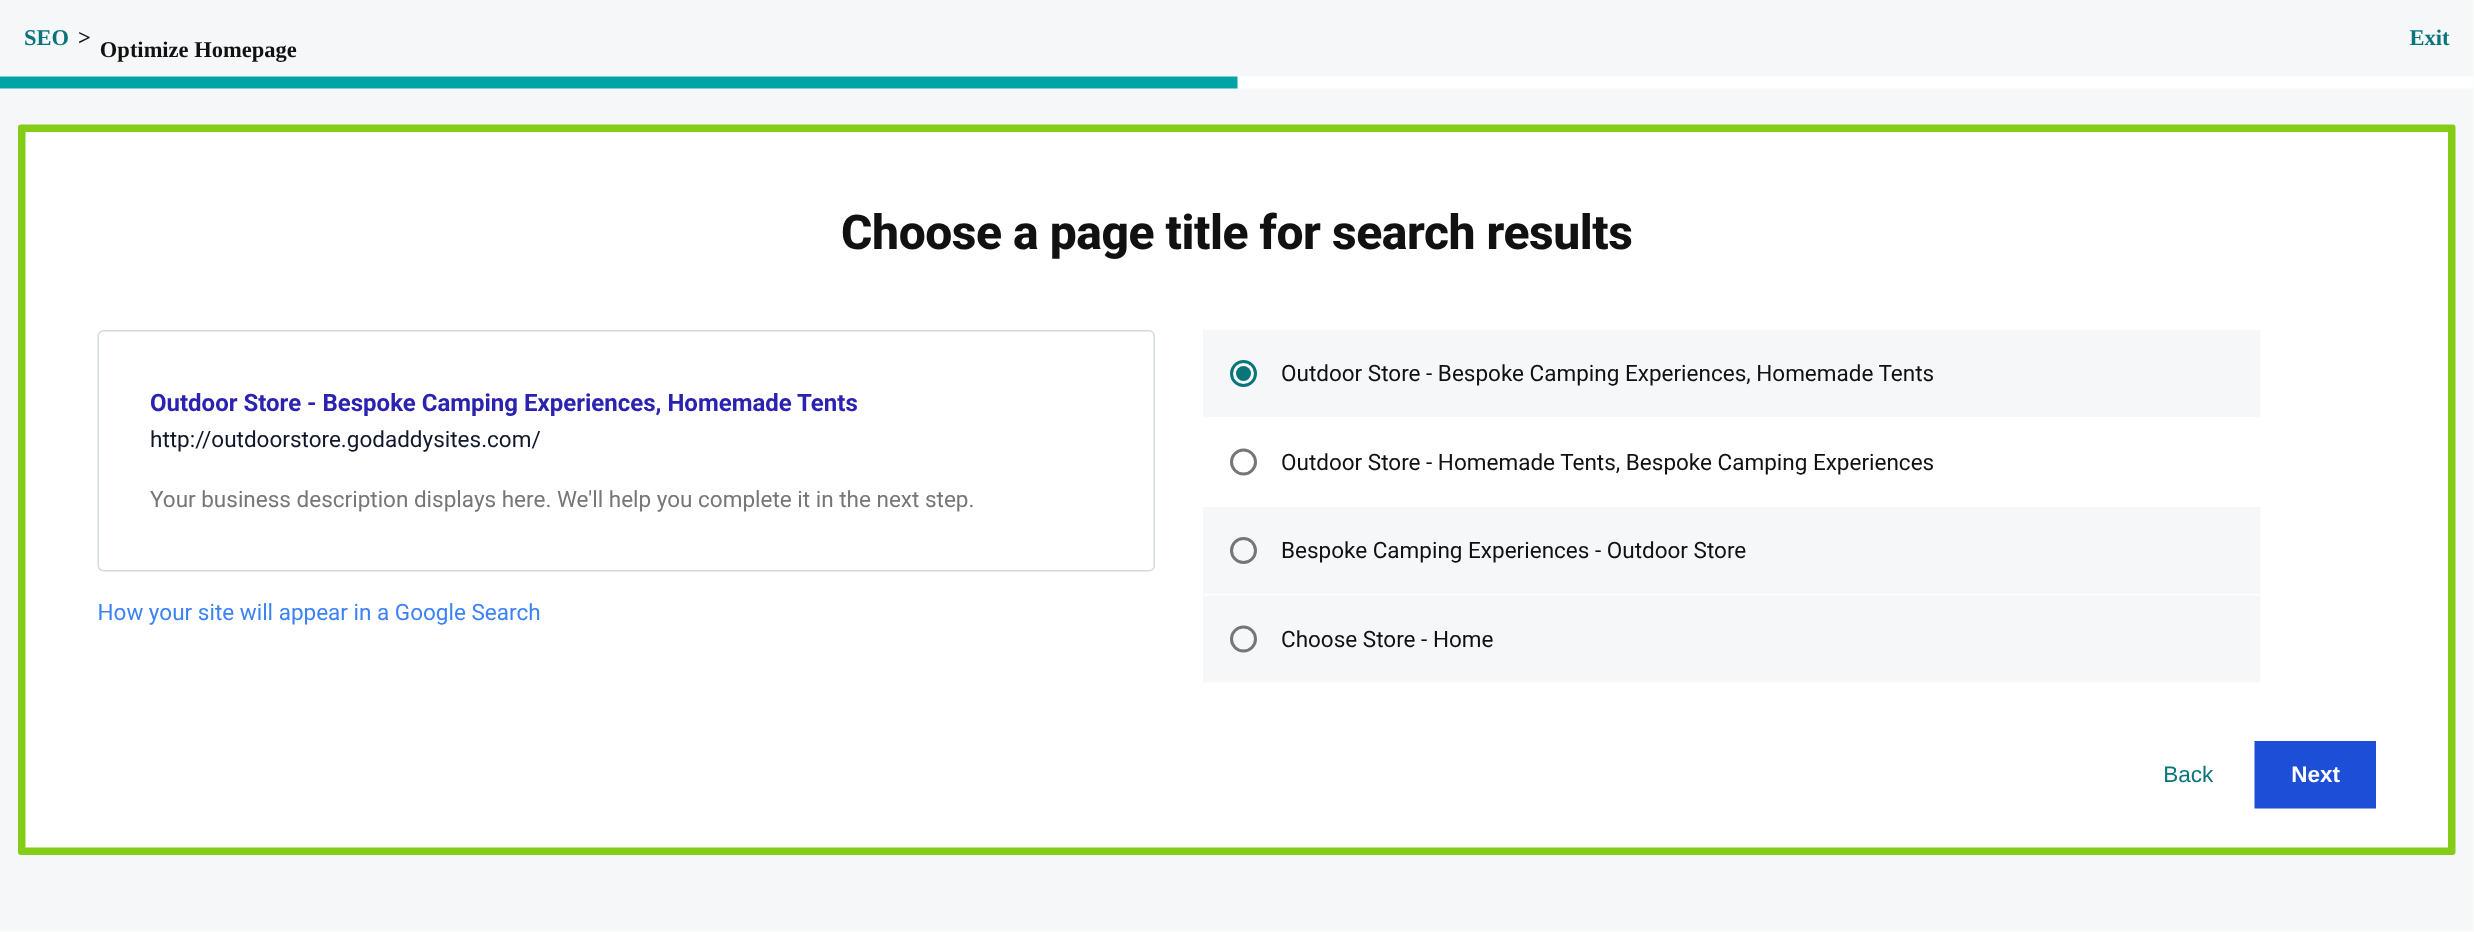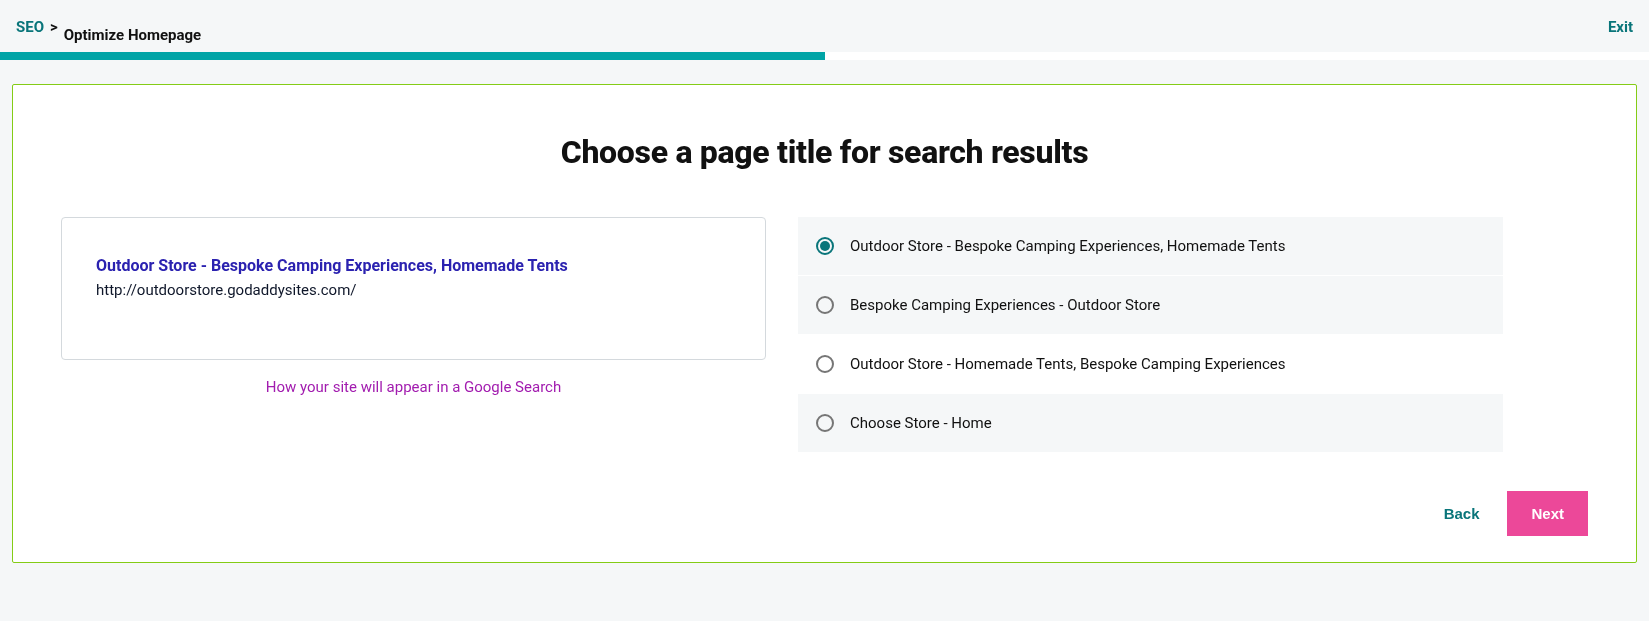--- a/index.html
+++ b/index.html
@@ -12,20 +12,21 @@
       background: #f5f7f8;
       width: 1649px;
       height: 621px;
       overflow: hidden;
     }
     .header {
       display: flex;
       justify-content: space-between;
       align-items: center;
       padding: 10px 16px 8px 16px;
+      font-family: Liberation Serif, serif;
     }
     .breadcrumb {
       display: flex;
       align-items: center;
       gap: 6px;
       font-size: 15px;
       font-weight: 700;
     }
     .breadcrumb-seo {
       color: #09757a;
@@ -50,21 +51,21 @@
       position: relative;
     }
     .progress-bar {
       height: 100%;
       background: #00a4a6;
       width: 50%;
     }
     .main-card {
       margin: 24px 12px 12px 12px;
       background: #fff;
-      border: 1px solid #84cc16;
+      border: 5px solid #84cc16;
       border-radius: 2px;
       padding: 48px 48px 26px 48px;
     }
     .page-title {
       text-align: center;
       font-size: 32px;
       font-weight: 800;
       color: #111;
       margin-bottom: 46px;
       letter-spacing: -0.3px;
@@ -91,22 +92,22 @@
     .preview-url {
       color: #0f172a;
       font-size: 15px;
       margin-bottom: 22px;
     }
     .preview-desc {
       color: #767676;
       font-size: 15px;
     }
     .preview-caption {
-      text-align: center;
-      color: #a21caf;
+      text-align: left;
+      color: #3b82f6;
       font-size: 15px;
       margin-top: 18px;
     }
     .right-col {
       flex: 1;
       max-width: 705px;
     }
     .option-row {
       display: flex;
       align-items: center;
@@ -148,28 +149,28 @@
     }
     .footer {
       display: flex;
       justify-content: flex-end;
       align-items: center;
       gap: 28px;
       margin-top: 38px;
     }
     .back-btn {
       color: #09757a;
-      font-weight: 700;
+      font-weight: 400;
       font-size: 15px;
       cursor: pointer;
       background: none;
       border: none;
     }
     .next-btn {
-      background: #ec4899;
+      background: #1d4ed8;
       color: #fff;
       font-weight: 700;
       font-size: 15px;
       border: none;
       padding: 14px 24px;
       cursor: pointer;
     }
   </style>
 </head>
 <body>
@@ -188,36 +189,37 @@
 </div>
 
 <div class="main-card">
   <h1 class="page-title">Choose a page title for search results</h1>
 
   <div class="content-row">
     <div class="left-col">
       <div class="preview-card">
         <div class="preview-title">Outdoor Store - Bespoke Camping Experiences, Homemade Tents</div>
         <div class="preview-url">http://outdoorstore.godaddysites.com/</div>
+        <div class="preview-desc">Your business description displays here. We'll help you complete it in the next step.</div>
       </div>
       <div class="preview-caption">How your site will appear in a Google Search</div>
     </div>
 
     <div class="right-col">
       <div class="option-row alt">
         <span class="radio selected"></span>
         <span class="option-label">Outdoor Store - Bespoke Camping Experiences, Homemade Tents</span>
       </div>
+      <div class="option-row plain">
+        <span class="radio"></span>
+        <span class="option-label">Outdoor Store - Homemade Tents, Bespoke Camping Experiences</span>
+      </div>
       <div class="option-row alt">
         <span class="radio"></span>
         <span class="option-label">Bespoke Camping Experiences - Outdoor Store</span>
-      </div>
-      <div class="option-row plain">
-        <span class="radio"></span>
-        <span class="option-label">Outdoor Store - Homemade Tents, Bespoke Camping Experiences</span>
       </div>
       <div class="option-row alt">
         <span class="radio"></span>
         <span class="option-label">Choose Store - Home</span>
       </div>
     </div>
   </div>
 
   <div class="footer">
     <button class="back-btn">Back</button>

